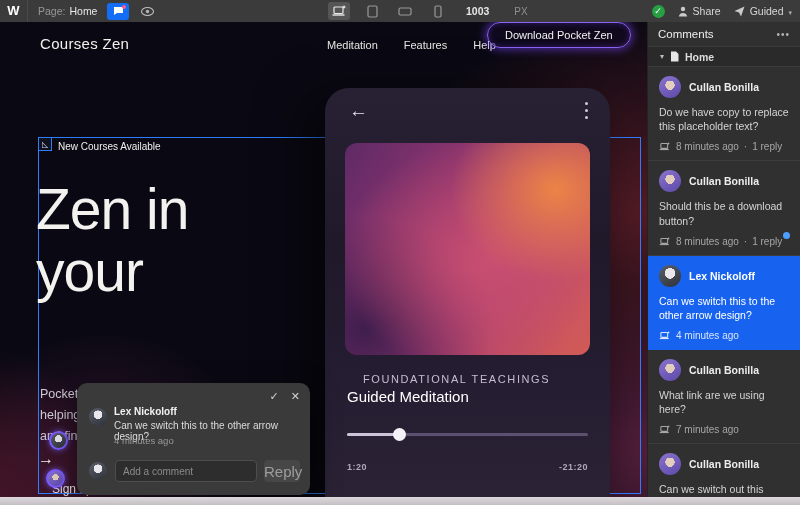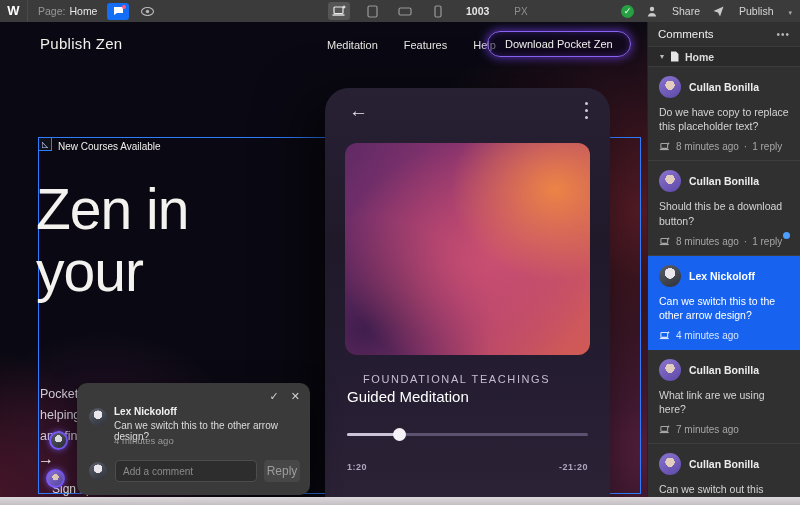--- a/index.html
+++ b/index.html
@@ -16,37 +16,37 @@
   .comment-mode-btn { margin-left:10px; width:22px; height:17px; background:#146ef5; border-radius:3px; display:flex; align-items:center; justify-content:center; position:relative; }
   .comment-mode-btn .dot { position:absolute; top:2px; right:3px; width:4px; height:4px; border-radius:50%; background:#ff5c8a; }
   .eye-btn { margin-left:12px; display:flex; align-items:center; }
   .tb-center { position:absolute; left:328px; top:0; height:22px; display:flex; align-items:center; gap:11px;justify-content:space-between; }
   .bp-icon { width:22px; height:18px; display:flex; align-items:center; justify-content:center; border-radius:3px; }
   .bp-icon.active { background:#555; }
   .px-val { margin-left:6px; font-size:10.5px; color:#e6e6e6; font-weight:bold; }
   .px-unit { margin-left:14px; font-size:10px; color:#8f8f8f; }
   .tb-right { position:absolute; right:8px; top:0; height:22px; display:flex; align-items:center; gap:13px; }
   .status-ok { width:13px; height:13px; border-radius:50%; background:#27a043; color:#fff; font-size:9px; line-height:13px; text-align:center; }
-  .tb-btn { display:flex; align-items:flex-end; gap:15px; font-size:10.5px; color:#d6d6d6; }
+  .tb-btn { display:flex; align-items:flex-end; gap:5px; font-size:10.5px; color:#d6d6d6; }
   .chev { font-size:7px; color:#aaa; }
 
   
   .canvas { position:absolute; left:0; top:22px; width:647px; height:475px; overflow:hidden;
     background:
       radial-gradient(420px 320px at 100% 40%, rgba(130,38,48,.6), transparent 62%),
       radial-gradient(320px 280px at 102% 90%, rgba(150,50,95,.55), transparent 62%),
       radial-gradient(280px 260px at -6% 102%, rgba(118,30,52,.6), transparent 62%),
       radial-gradient(240px 220px at 16% 94%, rgba(95,32,75,.5), transparent 62%),
       #0a0913; }
 
   .site-header { position:absolute; left:0; top:0; width:100%; height:58px; z-index:3; }
   .site-logo { position:absolute; left:40px; top:13px; color:#f3f1ec; font-size:15px; letter-spacing:.3px; }
   .site-nav { position:absolute; left:327px; top:17px; display:flex; gap:26px; }
   .site-nav span { color:#e8e6e2; font-size:11px; }
-  .cta-pill { position:absolute; left:487px; top:9px; padding:6px 17px; border-radius:999px; color:#f2f0ee; font-size:11px;
+  .cta-pill { position:absolute; left:487px; top:0; padding:6px 17px; border-radius:999px; color:#f2f0ee; font-size:11px;
     background:rgba(18,10,36,.55); border:1px solid #8a63f5; box-shadow:0 0 9px 2px rgba(124,70,255,.55), inset 0 0 6px rgba(124,70,255,.35); }
 
   .selection-box { position:absolute; left:38px; top:115px; width:603px; height:357px; border:1px solid #2f7cff; z-index:1; }
   .selection-handle { position:absolute; left:38px; top:115px; width:14px; height:14px; background:#10131c; border:1px solid #2f7cff; color:#cfd8ff; z-index:2;
     display:flex; align-items:center; justify-content:center; font-size:8px; }
   .selection-label { position:absolute; left:58px; top:119px; color:#f0efec; font-size:10px; z-index:2; }
 
   .hero-heading { position:absolute; left:36px; top:156px; z-index:2; color:#f4f2ee; font-size:57px; font-weight:300; line-height:62px; letter-spacing:-1px; }
   .hero-paragraph { position:absolute; left:40px; top:362px; z-index:2; color:#cfccd6; font-size:12.5px; line-height:21px; width:285px; }
   .hero-arrow { position:absolute; left:38px; top:428px; z-index:2; color:#f0eeea; font-size:16px; }
@@ -87,21 +87,21 @@
   .popup-actions { position:absolute; right:10px; top:7px; display:flex; gap:12px; color:#d2d2d2; font-size:11px; }
   .popup-avatar { position:absolute; left:12px; top:25px; width:18px; height:18px; }
   .popup-author { position:absolute; left:37px; top:23px; font-size:10px; font-weight:bold; color:#f1f1f1; }
   .popup-body { position:absolute; left:37px; top:37px; font-size:10px; color:#dcdcdc; width:190px; }
   .popup-time { position:absolute; left:37px; top:52px; font-size:9.5px; color:#999; }
   .popup-reply-avatar { position:absolute; left:12px; top:79px; width:18px; height:18px; }
   .popup-input { position:absolute; left:38px; top:77px; width:142px; height:22px; background:#2d2d2e; border:1px solid #4d4d4d; border-radius:4px;
     color:#cfcfcf; font-size:10px; padding:0 7px; font-family:"Liberation Sans",sans-serif; }
   .popup-input::placeholder { color:#8b8b8b; }
   .popup-reply-btn { position:absolute; left:187px; top:77px; width:36px; height:22px; background:#474747; border:none; border-radius:4px;
-    color:#9d9d9d; font-size:12px; font-family:"Liberation Sans",sans-serif; }
+    color:#9d9d9d; font-size:15px; font-family:"Liberation Sans",sans-serif; }
 
   
   .panel { position:absolute; left:647px; top:22px; width:153px; height:475px; background:#303030; border-left:1px solid #232323; overflow:hidden; }
   .panel-header { height:24px; display:flex; align-items:center; justify-content:space-between; padding:0 10px; }
   .panel-title { font-size:11.5px; font-weight:normal; color:#ededed; }
   .panel-menu { color:#b5b5b5; font-size:10px; letter-spacing:1px; }
   .page-row { height:21px; display:flex; align-items:center; gap:6px; padding:0 12px; background:#2a2a2a; border-top:1px solid #3c3c3c; border-bottom:1px solid #3c3c3c; }
   .page-row .chevron { color:#bbb; font-size:8px; }
   .page-row .page-name-sm { color:#dcdcdc; font-size:10.5px; font-weight:bold; }
   .comment-card { position:relative; padding:9px 11px 8px; border-bottom:1px solid #3d3d3d; }
@@ -185,30 +185,30 @@
             </svg>
         </span>
         <span>Share</span>
       </div>
       <div class="tb-btn">
         <span>
           <svg width="11" height="11" viewBox="0 0 11 11">
               <path d="M0.5 5 L10.5 0.5 L7 10.5 L5 6.5 z" fill="#c9c9c9"></path>
             </svg>
         </span>
-        <span>Publish</span>
+        <span>Guided</span>
         <span class="chev">▾</span>
       </div>
     </div>
   </div>
 
   <div class="canvas">
 
     <div class="site-header">
-      <div class="site-logo">Publish Zen</div>
+      <div class="site-logo">Courses Zen</div>
       <div class="site-nav">
         <span>Meditation</span>
         <span>Features</span>
         <span>Help</span>
       </div>
       <div class="cta-pill">Download Pocket Zen</div>
     </div>
 
     <div class="selection-box"></div>
     <div class="selection-handle">◺</div>

